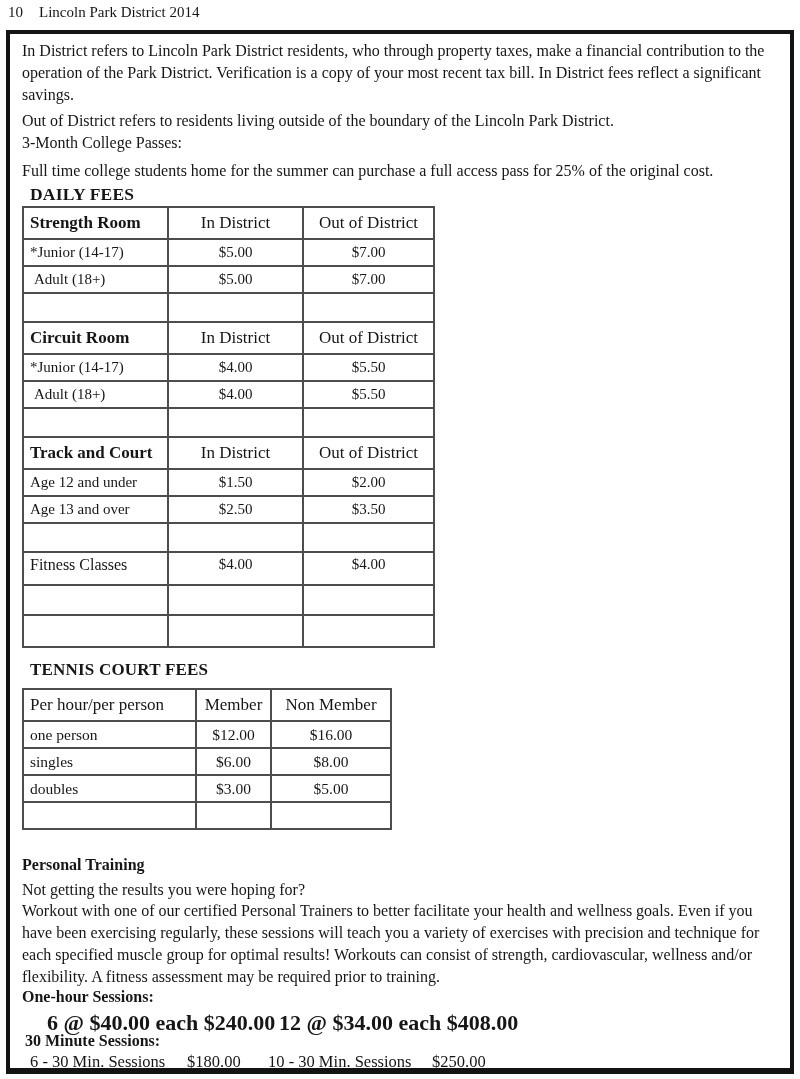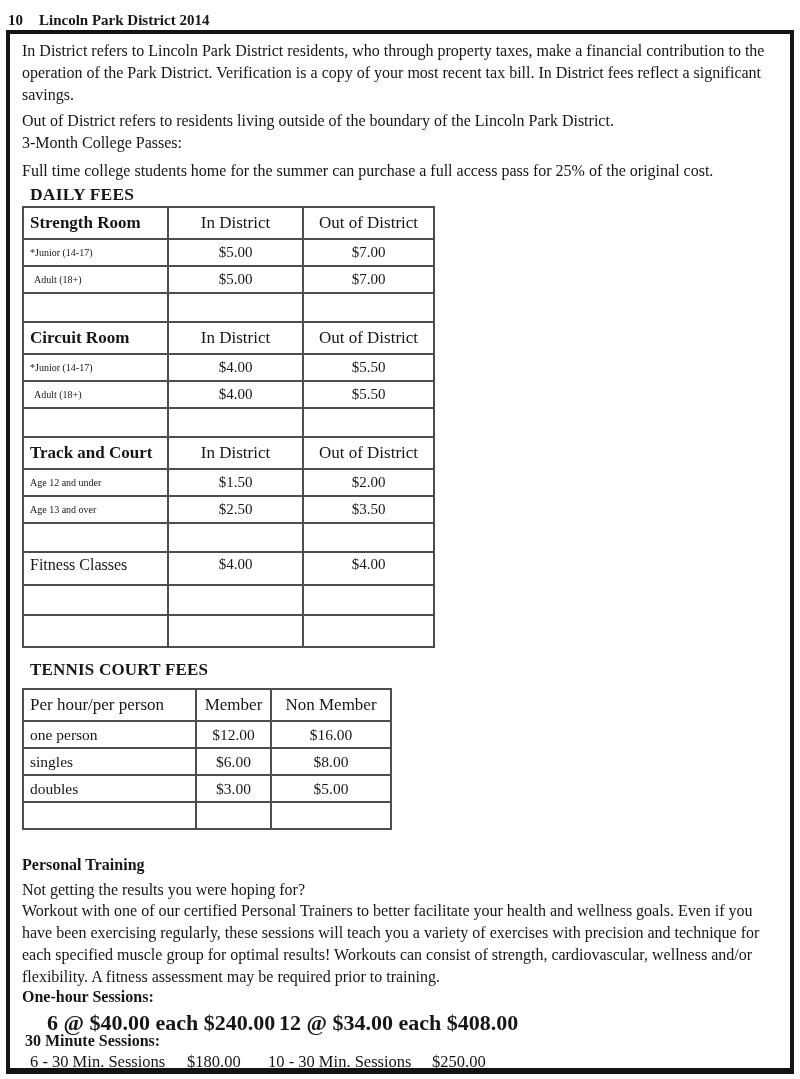--- a/index.html
+++ b/index.html
@@ -1,19 +1,19 @@
 <!DOCTYPE html>
 <html><head>
 <meta charset="utf-8">
 <style>
   * { margin:0; padding:0; box-sizing:border-box; }
   html,body { width:800px; height:1079px; background:#ffffff; color:#161616;
               font-family:"Liberation Serif", serif; position:relative; overflow:hidden; }
 
-  .page-header { position:absolute; top:12px; left:8px; font-weight:bold; font-size:15px; }
+  .page-header { position:absolute; top:4px; left:8px; font-weight:normal; font-size:15px; }
   .page-header .pgnum { display:inline-block; margin-right:16px; }
 
   .content-box { position:absolute; left:6px; top:30px; width:788px; height:1044px;
                  border:4px solid #141414; border-bottom-width:6px; overflow:hidden; }
 
   .abs { position:absolute; }
   .para { left:12px; width:758px; font-size:16px; line-height:22px; }
   .section-heading { left:20px; font-size:17.5px; font-weight:bold; letter-spacing:0.2px; }
 
   table { border-collapse:collapse; table-layout:fixed; }
@@ -26,21 +26,21 @@
 
   tr.rh { height:32px; }   
   tr.rd { height:27px; }   
   tr.re { height:29px; }   
   tr.rf { height:33px; }   
   tr.rt { height:27px; }   
   tr.rh td { font-size:17px; }
   tr.rh td.lbl { font-weight:bold; }
   td.lbl { padding-left:6px; text-align:left; }
   td.val { text-align:center; font-size:15px; }
-  tr.rd td.lbl, tr.rf td.lbl, tr.rt td.lbl { font-size:10px; }
+  tr.rd td.lbl, tr.rf td.lbl, tr.rt td.lbl { font-size:15px; }
   tr.rt td.lbl { font-size:15.5px; }
   tr.rt td.val { font-size:15.5px; }
   tr.rf td { vertical-align:top; padding-top:3px; }
 
   .note-line { left:16px; font-size:16.5px; }
   .pt-heading { left:12px; font-size:16px; font-weight:bold; }
   .pt-line { left:12px; width:758px; font-size:16px; line-height:22px; }
   .sess-heading { left:12px; font-size:16px; font-weight:bold; }
   .sess-heading2 { left:15px; font-size:16px; font-weight:bold; }
   .sess-line { left:37px; font-size:22px; white-space:nowrap;font-weight:bold; }

